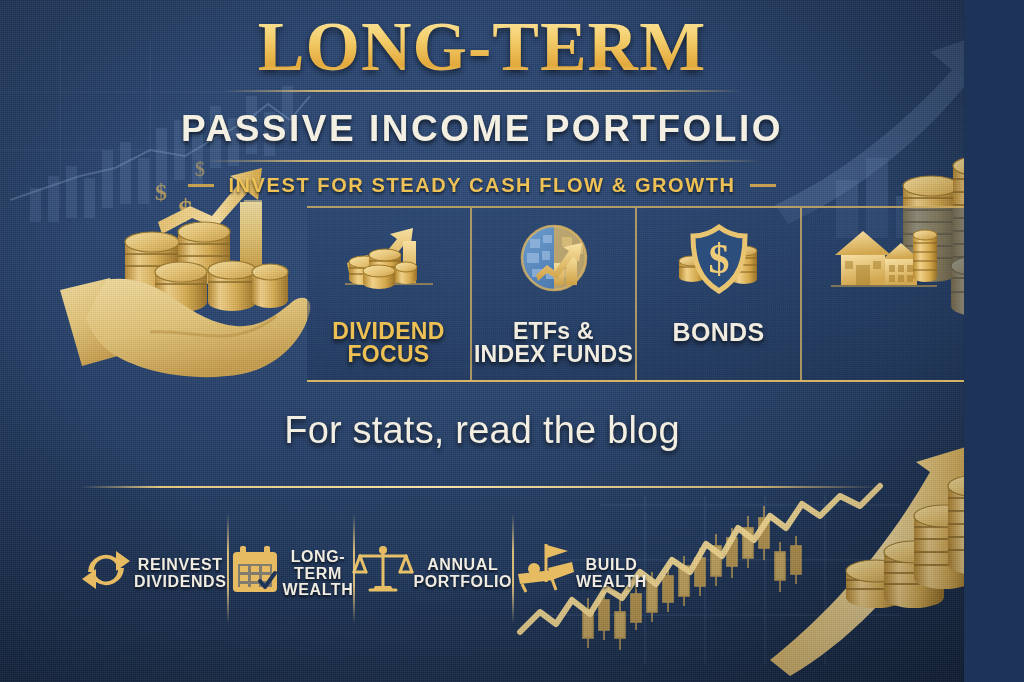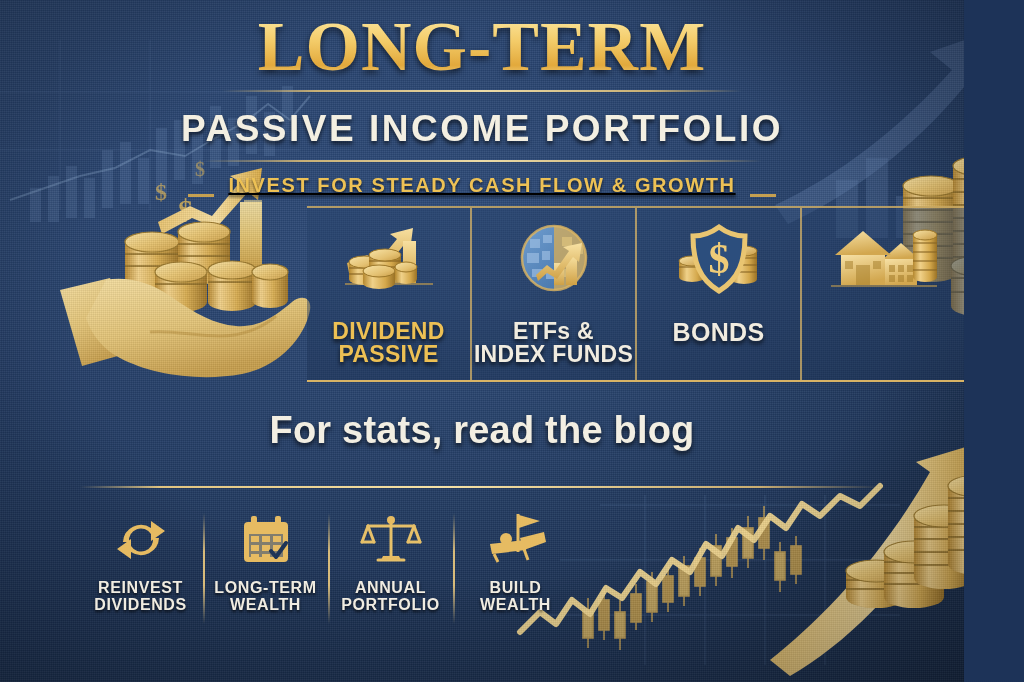--- a/index.html
+++ b/index.html
@@ -53,23 +53,22 @@
   .rule-gold {
     height:2px; margin:8px auto 0;
     background:linear-gradient(90deg, rgba(214,175,90,0) 0%, rgba(226,193,118,.85) 18%, rgba(246,227,170,.95) 50%, rgba(226,193,118,.85) 82%, rgba(214,175,90,0) 100%);
   }
   .h2 {
     font-size:37px; font-weight:bold; letter-spacing:2.5px;
     color:#f3efe2; margin-top:16px;
     text-shadow:0 3px 4px rgba(0,0,0,.6);
   }
   .tagline-row {
-    display:flex; align-items:flex-end; justify-content:center; gap:14px;
+    display:flex; align-items:center; justify-content:center; gap:14px;
     margin-top:12px;
-    text-decoration:underline;
   }
   .tag-dash { width:26px; height:3px; background:#d6aa4e; opacity:.9; }
   .h3 {
     font-size:20px; font-weight:bold; letter-spacing:1.6px;
     color:#edc155; text-shadow:0 2px 3px rgba(0,0,0,.6);
   }
 
   
   .cards {
     position:absolute; left:307px; top:206px; width:658px; height:176px;
@@ -91,38 +90,38 @@
     font-size:25px; font-weight:bold; letter-spacing:.3px;
     text-shadow:0 3px 4px rgba(0,0,0,.65);
   }
   .lbl-gold  { color:#edc054; }
   .lbl-cream { color:#f1ece0; }
   .lbl-two   { font-size:23px; }
 
   
   .mid-text {
     position:absolute; top:409px; left:0; width:100%; text-align:center;
-    font-size:38px; font-weight:bold; color:#f2eee2; letter-spacing:.2px;
+    font-size:38px; font-weight:normal; color:#f2eee2; letter-spacing:.2px;
     text-shadow:0 3px 5px rgba(0,0,0,.65);
   }
 
   
   .rule-bottom {
     position:absolute; left:80px; top:486px; width:800px; height:2px;
     background:linear-gradient(90deg, rgba(216,176,92,0) 0%, rgba(235,203,129,.95) 10%, rgba(246,226,166,1) 45%, rgba(229,192,116,.85) 85%, rgba(216,176,92,0) 100%);
   }
 
   
   .features {
     position:absolute; left:78px; top:505px; width:500px; height:125px;
     display:flex;
   }
   .feature {
     flex:1 1 0; position:relative;
-    display:flex; flex-direction:column; align-items:center;
+    display:flex; flex-direction:row; align-items:center;
     padding-top:4px;
   }
   .feature + .feature::before {
     content:""; position:absolute; left:0; top:8px; bottom:6px; width:2px;
     background:linear-gradient(180deg, rgba(214,174,88,0), rgba(235,201,126,.9) 35%, rgba(235,201,126,.9) 65%, rgba(214,174,88,0));
   }
   .feature-icon { height:62px; display:flex; align-items:center; justify-content:center; }
   .feature-label {
     margin-top:9px; text-align:center; line-height:1.05;
     font-size:16px; font-weight:bold; letter-spacing:.6px;
@@ -467,21 +466,21 @@
             </g>
             <g>
               <rect x="54" y="46" width="22" height="12" fill="url(#c1s)"></rect>
               <ellipse cx="65" cy="58" rx="11" ry="5" fill="url(#c1s)"></ellipse>
               <ellipse cx="65" cy="46" rx="11" ry="5" fill="url(#c1t)" stroke="#9a7528" stroke-width="1"></ellipse>
             </g>
           </svg>
         </div>
         <div class="card-label lbl-gold lbl-two">
           <div>DIVIDEND</div>
-          <div>PASSIVE</div>
+          <div>FOCUS</div>
         </div>
       </div>
 
       <div class="card">
         <div class="card-icon">
           <svg width="80" height="76" viewBox="0 0 80 76">
             <defs>
               <linearGradient id="c2g" x1="0" y1="0" x2="1" y2="1">
                 <stop offset="0%" stop-color="#6f9ed0"></stop>
                   <stop offset="100%" stop-color="#3f6da3"></stop>

